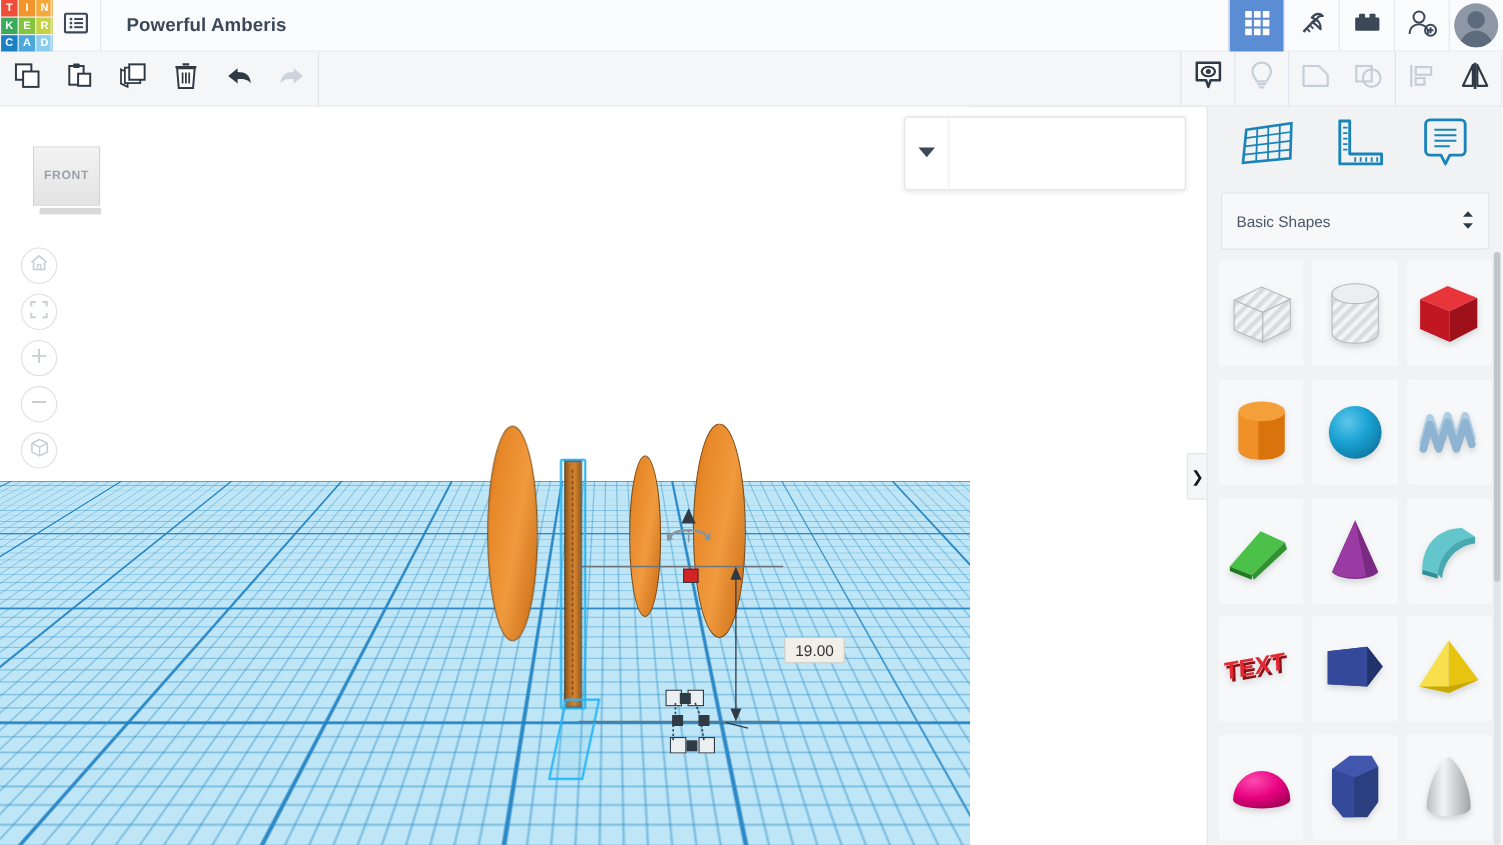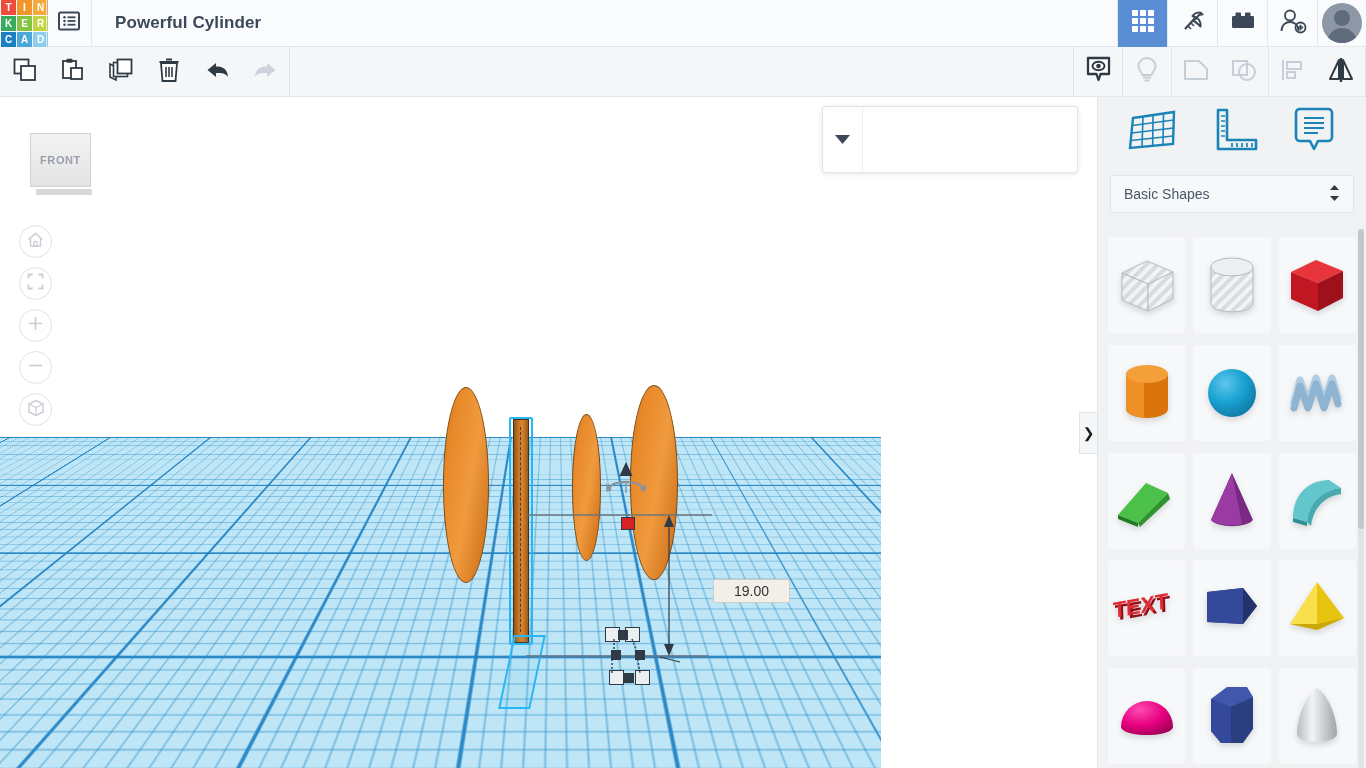--- a/index.html
+++ b/index.html
@@ -137,21 +137,21 @@
     background: linear-gradient(100deg, #d9741a 0%, #e8892a 22%, #f09a3e 55%, #c86a14 100%);
     border: 1px solid #7a4a14;
   }
   .disc-shadow {
     position: absolute; border-radius: 50%;
     background: rgba(110,130,145,.22); filter: blur(3px);
   }
   #dim-label {
     position: absolute;
     background: #f2efe9; border: 1px solid #cfccc6; border-radius: 2px;
-    font-size: 14px; color: #333; padding: 3px 20px;
+    font-size: 14px; color: #333; padding: 3px 9px;
   }
   .handle-w {
     position: absolute; width: 15px; height: 15px;
     background: #eceff1; border: 1.5px solid #2f3a45;
   }
   .handle-b {
     position: absolute; width: 10px; height: 10px; background: #2f3a45;
   }
   .handle-r {
     position: absolute; width: 14px; height: 13px;
@@ -199,21 +199,21 @@
   
   #rightpanel {
     position: absolute; top: 97px; left: 1097px; width: 269px; height: 671px;
     background: #f0f2f4; border-left: 1px solid #e3e6ea;
   }
   #rp-icons {
     height: 70px; display: flex; align-items: center; justify-content: space-around;
     padding: 0 14px;
   }
   #rp-select {
-    margin: 8px 12px 0 12px; height: 38px;
+    margin: 8px 12px 0 12px; height: 52px;
     background: #f7f8f9; border: 1px solid #e1e4e8; border-radius: 3px;
     display: flex; align-items: center; padding: 17px 13px;
     font-size: 14px; color: #4a5767;
   }
   #rp-grid {
     position: absolute; top: 132px; left: 0; right: 0; bottom: 0;
     padding: 8px 10px 0 10px;
     display: grid; grid-template-columns: repeat(3, 1fr);
     gap: 8px; overflow: hidden;
   }
@@ -264,21 +264,21 @@
           <circle cx="6.5" cy="6.3" r="1.25" fill="#3c4858"></circle>
           <circle cx="6.5" cy="10" r="1.25" fill="#3c4858"></circle>
           <circle cx="6.5" cy="13.7" r="1.25" fill="#3c4858"></circle>
           <rect x="9.5" y="5.4" width="8" height="1.8" fill="#3c4858"></rect>
           <rect x="9.5" y="9.1" width="8" height="1.8" fill="#3c4858"></rect>
           <rect x="9.5" y="12.8" width="8" height="1.8" fill="#3c4858"></rect>
         </svg>
       </span>
     </div>
 
-    <div id="project-title">Powerful Cylinder</div>
+    <div id="project-title">Powerful Amberis</div>
 
     <div id="header-right">
 
       <div class="hdr-btn active">
         <span>
           <svg width="26" height="26" viewBox="0 0 26 26">
             <rect x="2" y="2" width="6" height="6" fill="#fff"></rect>
             <rect x="10" y="2" width="6" height="6" fill="#fff"></rect>
             <rect x="18" y="2" width="6" height="6" fill="#fff"></rect>
             <rect x="2" y="10" width="6" height="6" fill="#fff"></rect>

